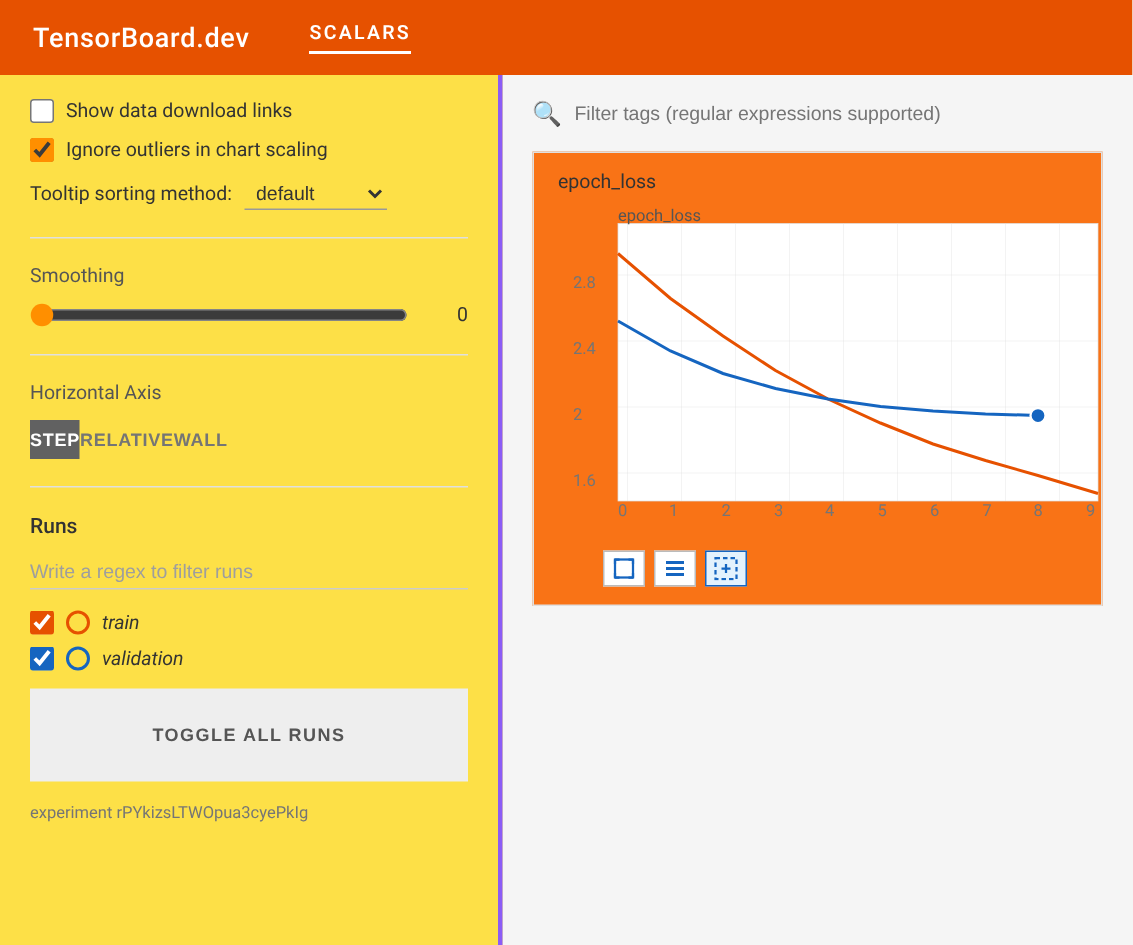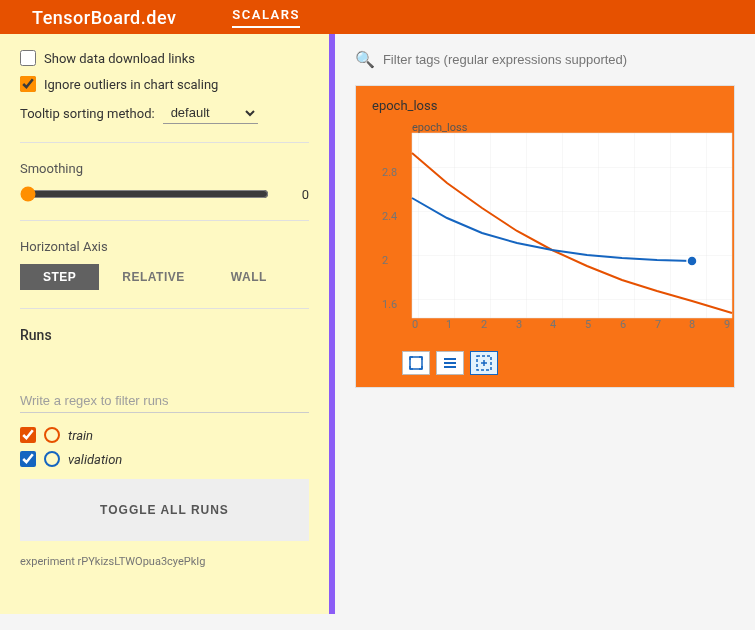--- a/index.html
+++ b/index.html
@@ -1,25 +1,25 @@
 <!DOCTYPE html>
 <html><head>
   <meta charset="utf-8">
   <style>
     * { box-sizing: border-box; margin: 0; padding: 0; }
     body { font-family: Roboto, Arial, sans-serif; font-size: 13px; color: #333; background: #f5f5f5; width: 755px; height: 630px; overflow: hidden; }
 
     
     .header {
       background: #e65100;
-      height: 34px;
-      display: flex;
-      align-items: center;
-      padding: 0 32px;
-      gap: 56px;
+      height: 50px;
+      display: flex;
+      align-items: center;
+      padding: 0 22px;
+      gap: 40px;
     }
     .header-logo {
       color: white;
       font-size: 18px;
       font-weight: 500;
       letter-spacing: 0.5px;
     }
     .header-nav-item {
       color: white;
       font-size: 13px;
@@ -33,23 +33,23 @@
 
     
     .main-layout {
       display: flex;
       height: 580px;
     }
 
     
     .sidebar {
       width: 335px;
-      background: #fef9c3;
+      background: #fde047;
       padding: 16px 20px;
-      border-right: 6px solid #8b5cf6;
+      border-right: 3px solid #8b5cf6;
       overflow-y: auto;
       flex-shrink: 0;
     }
 
     .sidebar-section {
       margin-bottom: 18px;
       padding-bottom: 18px;
       border-bottom: 1px solid #e0e0e0;
     }
     .sidebar-section:last-child {
@@ -124,21 +124,21 @@
       text-align: right;
     }
 
     
     .axis-buttons {
       display: flex;
       gap: 0;
       margin-top: 10px;
     }
     .axis-btn {
-      padding: 6px 23px;
+      padding: 6px 0;
       font-size: 12px;
       font-weight: 600;
       letter-spacing: 0.5px;
       border: none;
       background: transparent;
       color: #757575;
       cursor: pointer;
       text-transform: uppercase;
     }
     .axis-btn.active {
@@ -156,21 +156,20 @@
     .filter-input {
       width: 100%;
       border: none;
       border-bottom: 1px solid #ccc;
       outline: none;
       font-size: 13px;
       color: #333;
       padding: 4px 0;
       background: transparent;
       margin-bottom: 14px;
-      margin-top: 36px;
     }
     .filter-input::placeholder {
       color: #9e9e9e;
     }
 
     .run-row {
       display: flex;
       align-items: center;
       gap: 8px;
       margin-bottom: 8px;

